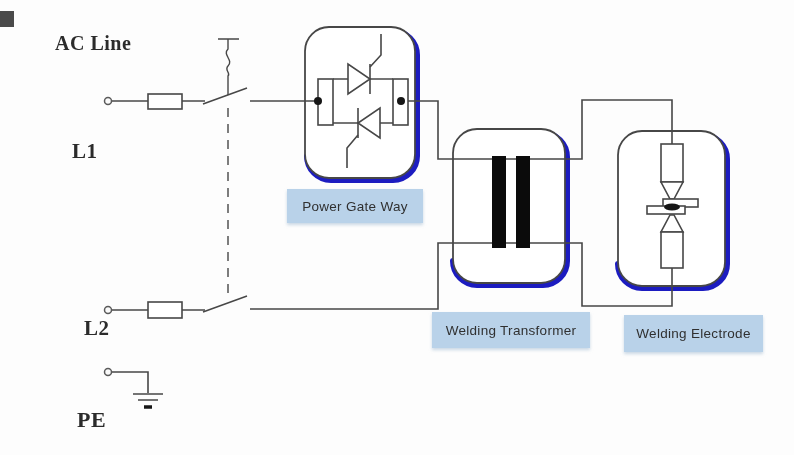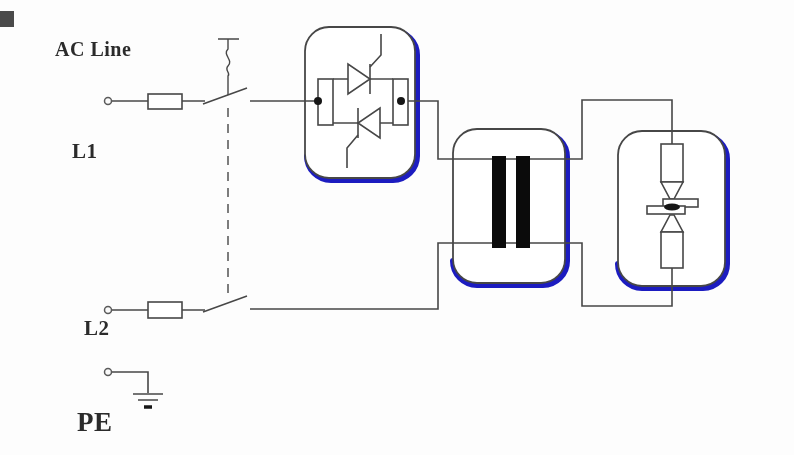--- a/index.html
+++ b/index.html
@@ -83,19 +83,22 @@
     <rect class="comp" x="647" y="206" width="38" height="8"></rect>
     <ellipse class="dot" cx="672" cy="207" rx="8" ry="3.5"></ellipse>
     <polygon class="comp" points="670,215 674,215 683,232 661,232"></polygon>
     <rect class="comp" x="661" y="232" width="22" height="36"></rect>
 
     <circle class="term" cx="108" cy="101" r="3.5"></circle>
     <circle class="term" cx="108" cy="310" r="3.5"></circle>
     <circle class="term" cx="108" cy="372" r="3.5"></circle>
   </svg>
 
-  <div class="serif-label" style="left:55px;top:38px;font-size:20px;">AC Line</div>
+  <div class="serif-label" style="left:55px;top:32px;font-size:20px;">AC Line</div>
   <div class="serif-label" style="left:72px;top:139px;font-size:21px;">L1</div>
   <div class="serif-label" style="left:84px;top:269px;font-size:21px;margin-top:47px;">L2</div>
-  <div class="serif-label" style="left:77px;top:407px;font-size:27px;">PE</div>
+  <div class="serif-label" style="left:77px;top:407px;font-size:22px;">PE</div>
 
+  <div class="cap" style="left:287px;top:189px;width:136px;height:34px;">Power Gate Way</div>
+  <div class="cap" style="left:432px;top:312px;width:158px;height:36px;">Welding Transformer</div>
+  <div class="cap" style="left:624px;top:315px;width:139px;height:37px;">Welding Electrode</div>
 
 </div>
 
 </body></html>

